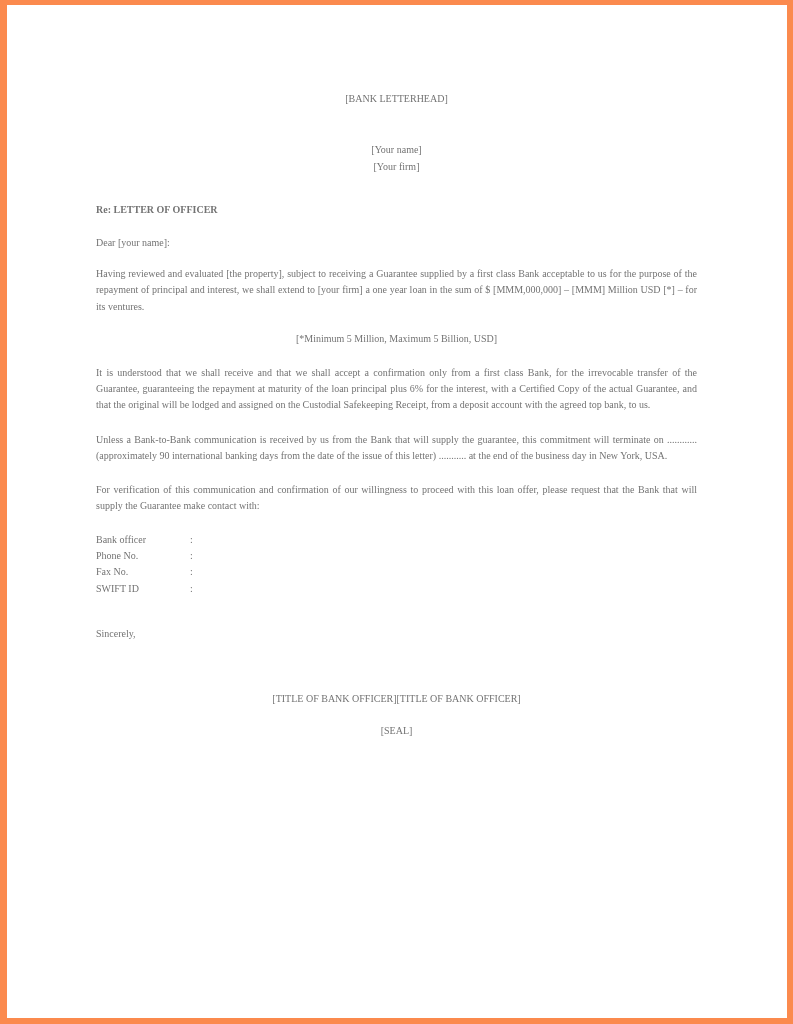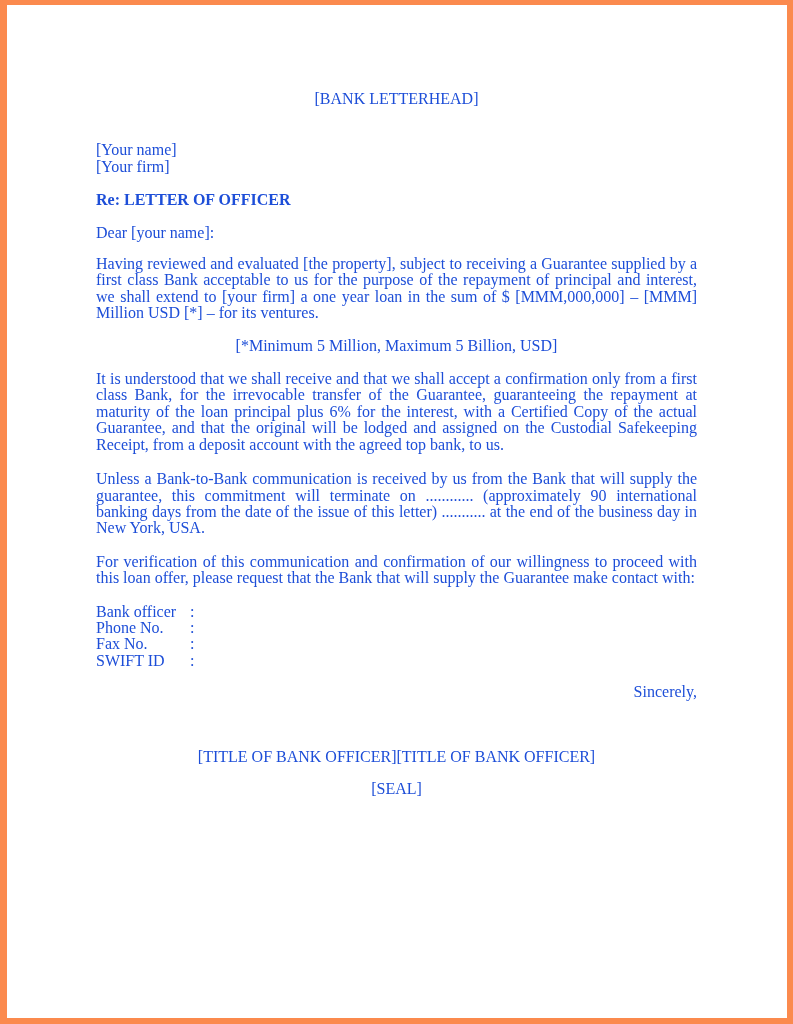--- a/index.html
+++ b/index.html
@@ -6,48 +6,48 @@
   .page {
     position: relative;
     width: 793px;
     height: 1024px;
     box-sizing: border-box;
     background: #ffffff;
     border-style: solid;
     border-width: 5px 6px 6px 7px;
     border-color: #fb8a4e;
     font-family: "Liberation Serif", "DejaVu Serif", serif;
-    color: #1d4ed8;
-    font-size: 16px;
+    color: #737373;
+    font-size: 10px;
     line-height: 16.4px;
     overflow: hidden;
   }
   .content {
     box-sizing: border-box;
     padding: 86px 90px 0 89px;
   }
   .content p { margin: 0 0 16px 0; }
   .centered { text-align: center; }
   .letterhead { margin-bottom: 35px !important; }
   .date-line { margin-bottom: 15px !important; }
-  .recipient-block { margin-bottom: 17px; }
+  .recipient-block { margin-bottom: 27px; text-align: center; }
   .subject { font-weight: bold; margin-bottom: 16px !important; }
   .salutation { margin-bottom: 15px !important; }
   .para { text-align: justify; }
   .para-1 { margin-bottom: 16px !important; }
   .note { margin-bottom: 17px !important; }
   .para-2 { margin-bottom: 18px !important; }
   .para-3 { margin-bottom: 18px !important; }
   .para-4 { margin-bottom: 17px !important; }
   .para-5 { margin-bottom: 17px !important; }
   .para-6 { margin-bottom: 17px !important; }
-  .contact-block { margin-bottom: 15px; }
+  .contact-block { margin-bottom: 29px; }
   .contact-row { display: flex; }
   .contact-label { display: inline-block; width: 94px; }
-  .closing { margin-bottom: 48px !important; text-align: right; }
+  .closing { margin-bottom: 48px !important; }
   .signature-row {
     display: flex;
     justify-content: center;
     margin-bottom: 0;
   }
   .seal { margin-bottom: 0 !important; }
 </style>
 </head>
 <body>
 

